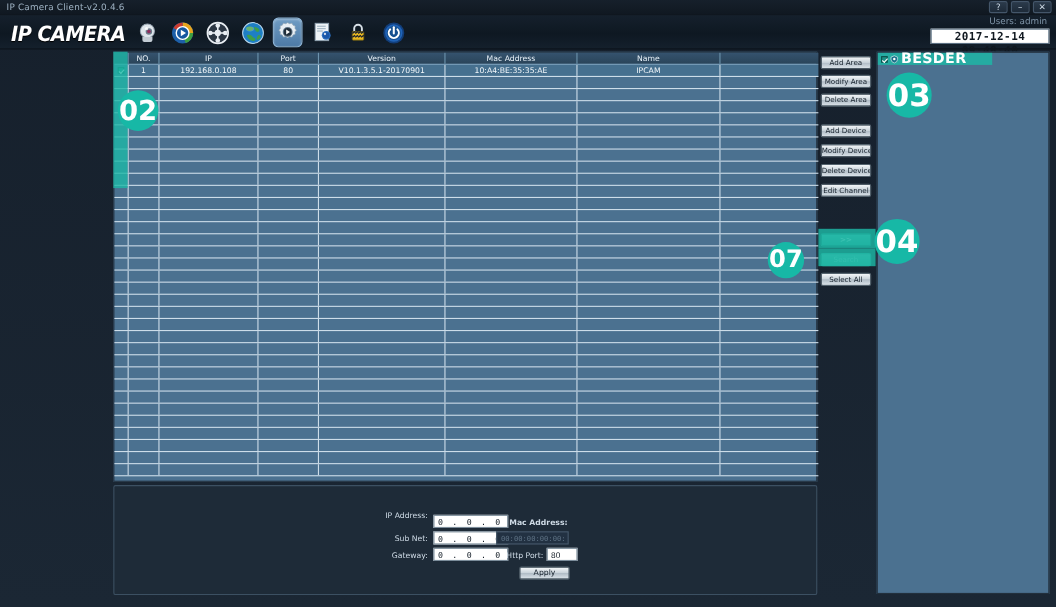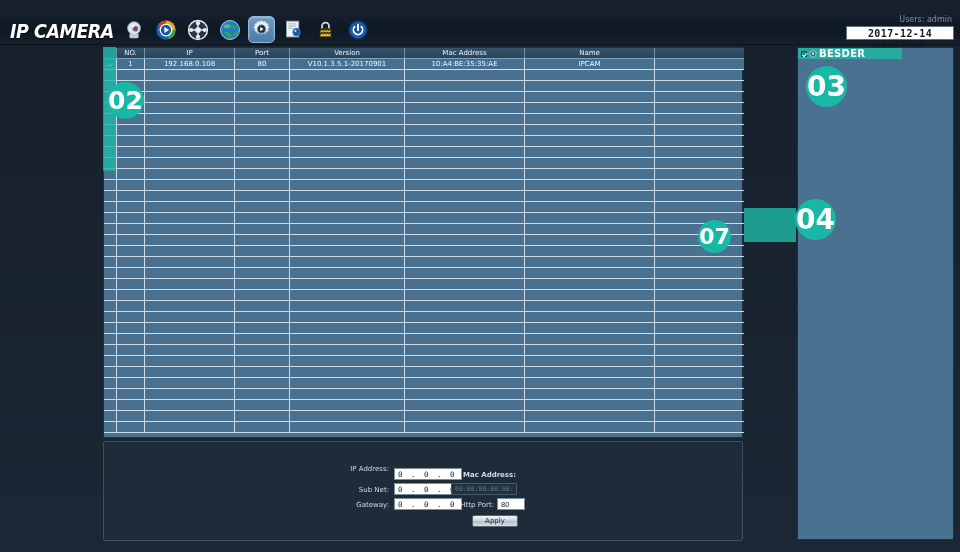--- a/index.html
+++ b/index.html
@@ -189,35 +189,43 @@
     display:flex; align-items:center; gap:2px; padding-left:3px;
   }
   .treecb {
     width:6px; height:6px; background:#1f8f86; border:1px solid #0c4f4a; position:relative;
   }
   .treecb:after {
     content:""; position:absolute; left:1px; top:0px;
     width:2px; height:4px; border:solid #ffffff;
     border-width:0 1px 1px 0; transform:rotate(42deg);
   }
-  .treelabel { font-size:10px; color:#ffffff; font-weight:bold; letter-spacing:.3px; }
+  .treelabel { font-size:13px; color:#ffffff; font-weight:bold; letter-spacing:.3px; }
 
   
   .marker {
     position:absolute; border-radius:50%;
     background:#17b8a6;
     color:#ffffff; font-weight:bold; text-align:center;
     font-family:"DejaVu Sans", sans-serif;
   }
 </style>
 </head>
 <body>
 
 <div id="app">
 
+  <div class="titlebar">
+    <div class="apptitle">IP Camera Client-v2.0.4.6</div>
+    <div class="winbtns">
+      <div class="winbtn">?</div>
+      <div class="winbtn">–</div>
+      <div class="winbtn">✕</div>
+    </div>
+  </div>
 
   <div class="header">
     <div class="logo">IP CAMERA</div>
 
     <div class="toolbar">
 
       <div class="tbtn">
         <svg class="ic" width="22" height="22" viewBox="0 0 24 24">
           <ellipse cx="12" cy="10" rx="7" ry="7" fill="#dfe6ec"></ellipse>
           <ellipse cx="12" cy="10" rx="7" ry="7" fill="none" stroke="#9aa7b3" stroke-width="1"></ellipse>
@@ -667,20 +675,34 @@
           <div class="td" style="width: 115px;"></div>
           <div class="td" style="width: 120px;"></div>
           <div class="td" style="width: 130px;"></div>
           <div class="td" style="width: 89px; border-right: none;"></div>
         </div>
       </div>
   </div>
 
   <div class="colhl"></div>
 
+  <div class="btncol">
+    <div class="abtn" style="top:4px">Add Area</div>
+    <div class="abtn" style="top:21px">Modify Area</div>
+    <div class="abtn" style="top:38px">Delete Area</div>
+
+    <div class="abtn" style="top:66px">Add Device</div>
+    <div class="abtn" style="top:84px">Modify Device</div>
+    <div class="abtn" style="top:102px">Delete Device</div>
+    <div class="abtn" style="top:120px">Edit Channel</div>
+
+    <div class="abtn teal" style="top:165px">&gt;&gt;</div>
+    <div class="abtn dim" style="top:183px">Search</div>
+    <div class="abtn" style="top:201px">Select All</div>
+  </div>
 
   <div class="hlbox" style="left:744px; top:208px; width:52px; height:18px;"></div>
   <div class="hlbox" style="left:744px; top:226px; width:52px; height:16px;"></div>
 
   <div class="formpanel">
     <div class="flabel" style="left:230px; top:23px; width:55px;">IP Address:</div>
     <input class="finput ipq" style="left: 290px; top: 26px; width: 68px;" value="0 . 0 . 0 . 0">
 
     <div class="flabel" style="left:230px; top:44px; width:55px;">Sub Net:</div>
     <input class="finput ipq" style="left: 290px; top: 41px; width: 68px;" value="0 . 0 . 0 . 0">

